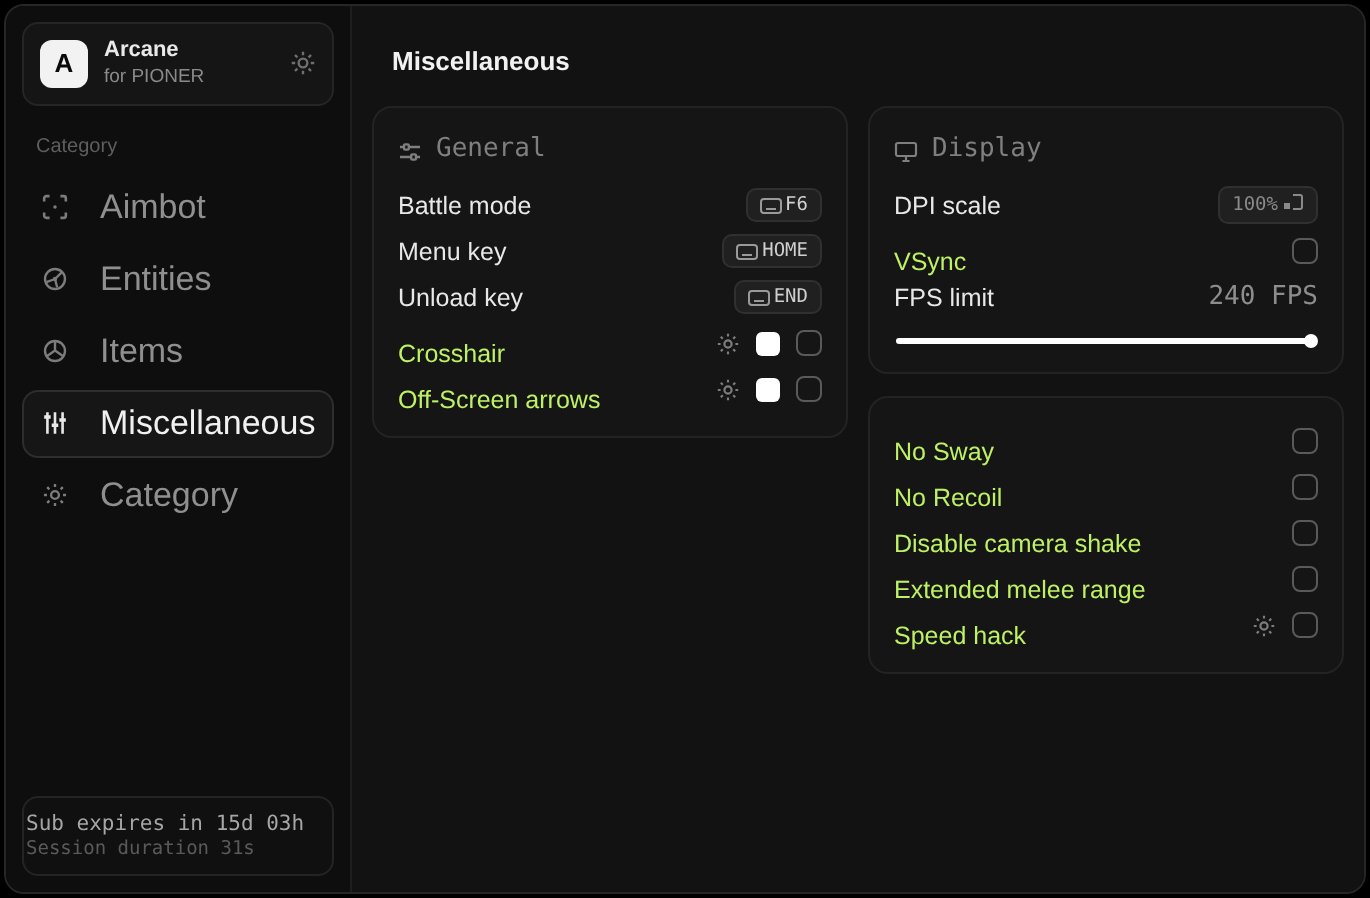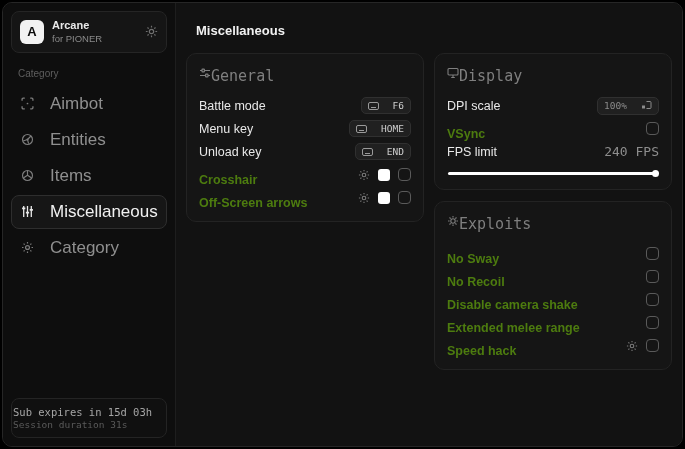--- a/index.html
+++ b/index.html
@@ -40,31 +40,31 @@
 
   
   .main { flex:1; background:#121212; display:flex; flex-direction:column; }
   .page-title { font-size:13px; font-weight:700; color:#f2f2f2;
     padding:20px 0 0 20px; }
   .content { display:flex; gap:10px; padding:15px 9px 9px 10px; align-items:flex-start; }
   .col { width:238px; display:flex; flex-direction:column; gap:11px; flex-shrink:0; }
 
   .card { background:#151515; border:1px solid #232323; border-radius:10px;
     padding:10px 12px 12px 12px; }
-  .card-header { display:flex; align-items:flex-start; 
-    font-family:"DejaVu Sans Mono", monospace; font-size:15px;
+  .card-header { display:flex; align-items:flex-end; gap:7px;
+    font-family:"DejaVu Sans Mono", monospace; font-size:13px;
     color:#7f7f7f; margin:3px 0 9px 0; }
   .card-header .hicon { display:flex; color:#7f7f7f; }
 
   .row { display:flex; align-items:center; justify-content:space-between; height:23px; }
   .row-label { font-size:12.5px; color:#e8e8e8; font-weight:500; }
-  .row-label.dim { color:#4d7c0f; font-weight:700;margin-top:10px; }
+  .row-label.dim { color:#bef264; font-weight:400;margin-top:10px; }
   .controls { display:flex; align-items:center; gap:8px; }
 
-  .keybadge { display:inline-flex; align-items:center; gap:14px;
+  .keybadge { display:inline-flex; align-items:center; gap:2px;
     background:#202020; border:1px solid #303030; border-radius:5px;
     padding:2px 6px; font-family:"DejaVu Sans Mono", monospace;
     font-size:9.5px; color:#cfcfcf; }
   .keybadge .kicon { display:flex; color:#9a9a9a; }
   .badge-dim { color:#8a8a8a; }
 
   .checkbox { width:13px; height:13px; border:1.5px solid #5a5a5a;
     border-radius:4px; background:transparent; }
   .swatch { width:12px; height:12px; border-radius:3px; background:#ffffff; }
   .gear-sm { display:flex; color:#7d7d7d; }
@@ -279,29 +279,20 @@
             <span class="row-label">FPS limit</span>
             <span class="fps-value">240 FPS</span>
           </div>
           <div class="slider">
             <div class="slider-fill" style="width: 99%;"></div>
             <div class="slider-thumb"></div>
           </div>
         </div>
 
         <div class="card">
-          <div class="card-header">
-            <span class="hicon">
-              <svg width="12" height="12" viewBox="0 0 12 12" fill="none" stroke="currentColor" stroke-width="1.1">
-                <circle cx="6" cy="6" r="2.2"></circle>
-                <path d="M6 1v1.6M6 9.4V11M1 6h1.6M9.4 6H11M2.5 2.5l1.2 1.2M8.3 8.3l1.2 1.2M9.5 2.5L8.3 3.7M3.7 8.3L2.5 9.5"></path>
-              </svg>
-            </span>
-            <span>Exploits</span>
-          </div>
 
           <div class="row">
             <span class="row-label dim">No Sway</span>
             <span class="checkbox"></span>
           </div>
           <div class="row">
             <span class="row-label dim">No Recoil</span>
             <span class="checkbox"></span>
           </div>
           <div class="row">

